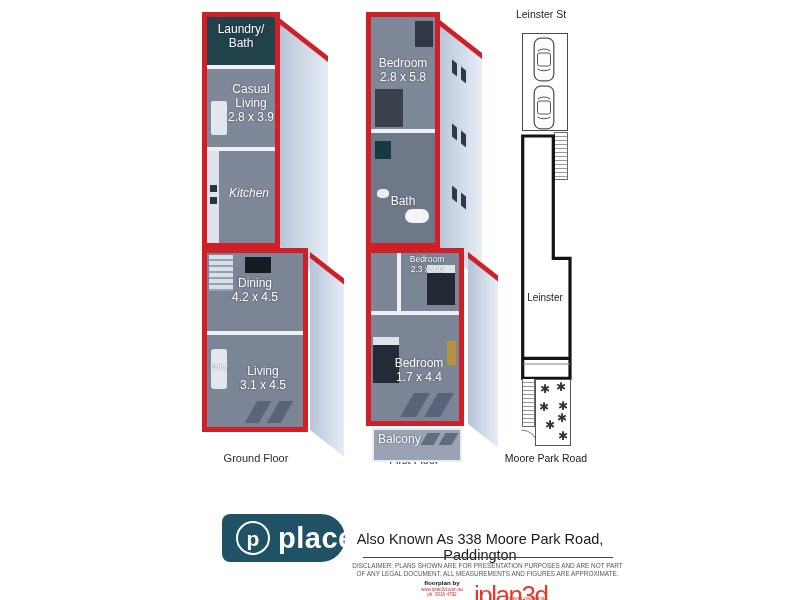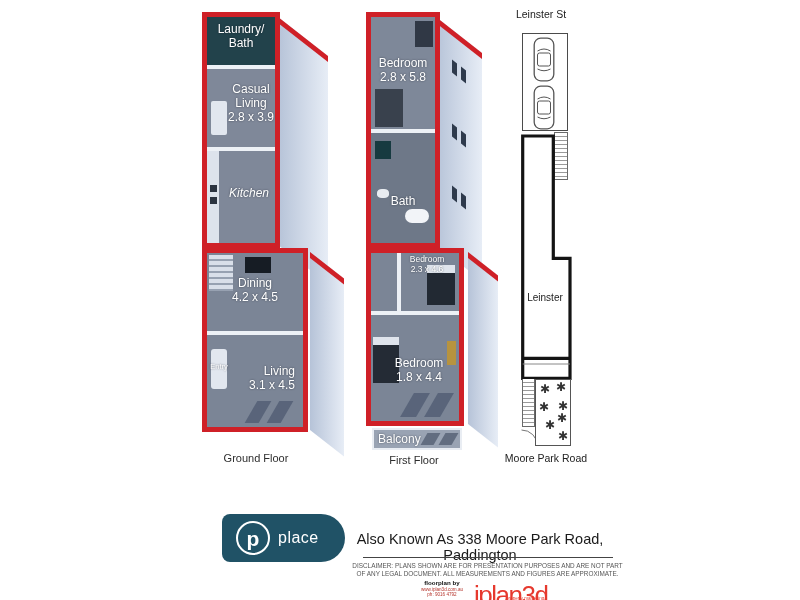--- a/index.html
+++ b/index.html
@@ -20,21 +20,21 @@
   .win{position:absolute;width:5px;height:13px;background:#2e3a4c;}
   .hatch-v{background:repeating-linear-gradient(180deg,#ffffff 0 3px,#9a9a9a 3px 4px);
            border:1px solid #6a6a6a;box-sizing:border-box;}
   .plant{position:absolute;font-size:12px;color:#333;line-height:1;z-index:6;}
   .brand-badge{position:absolute;left:222px;top:514px;width:123px;height:48px;background:#205266;
                border-radius:10px 30px 30px 10px;display:flex;align-items:center;padding-left:14px;
                box-sizing:border-box;}
   .brand-circle{width:30px;height:30px;border:2.5px solid #fff;border-radius:50%;display:flex;
                 align-items:center;justify-content:center;flex:0 0 auto;}
   .brand-initial{color:#fff;font-size:21px;font-weight:bold;line-height:1;}
-  .brand-name{color:#fff;font-size:16px;margin-left:8px;letter-spacing:.5px;}
+  .brand-name{color:#fff;font-size:29px;margin-left:8px;letter-spacing:.5px;font-weight:bold;}
   .addr{position:absolute;left:340px;width:280px;text-align:center;font-size:14.5px;color:#1a1a1a;}
   .disc{position:absolute;left:350px;width:275px;text-align:center;font-size:6.4px;color:#555;}
   .credit-left{position:absolute;left:419px;top:579px;width:46px;text-align:center;line-height:1.25;}
   .credit-fb{font-size:6.2px;font-weight:bold;color:#101010;display:block;}
   .credit-sm{font-size:4.6px;color:#b5342c;display:block;}
   .iplan-logo{position:absolute;left:474px;top:575px;font-size:26px;line-height:22px;
               color:#e6392e;font-weight:500;letter-spacing:-1.5px;margin-top:9px;}
   .iplan-tag{position:absolute;left:506px;top:596px;font-size:4.6px;color:#e6392e;}
 </style>
 </head>
@@ -71,21 +71,21 @@
 
   <div class="plan-block" style="left:202px;top:248px;width:106px;height:184px;background:#7b8596;z-index:1;">
     <div class="furn" style="left:2px;top:2px;width:24px;height:36px;background:repeating-linear-gradient(180deg,#d9dfe9 0 4px,#97a1b1 4px 6px);"></div>
     <div class="furn" style="left:38px;top:4px;width:26px;height:16px;background:#161c24;"></div>
     <div class="room-label" style="left:10px;top:24px;width:76px;">
       <span class="rn">Dining</span>
       <span class="rd">4.2 x 4.5</span>
     </div>
     <div class="divider-wall" style="left:0;top:78px;width:96px;height:4px;"></div>
     <div class="furn" style="left:4px;top:96px;width:16px;height:40px;background:#e2e7ef;border-radius:3px;"></div>
-    <div class="room-label" style="left:24px;top:112px;width:64px;text-align:right;">
+    <div class="room-label" style="left:24px;top:112px;width:64px;">
       <span class="rn">Living</span>
       <span class="rd">3.1 x 4.5</span>
     </div>
     <div class="room-label" style="left:0;top:96px;width:24px;font-size:7.5px;margin-top:14px;">
       <span class="rn">Entry</span>
     </div>
     <div class="stripe" style="left:44px;top:148px;width:14px;height:22px;"></div>
     <div class="stripe" style="left:66px;top:148px;width:14px;height:22px;"></div>
   </div>
   <div class="caption" style="left:200px;top:452px;width:112px;">Ground Floor</div>
@@ -127,27 +127,27 @@
     <div class="room-label" style="left:26px;top:2px;width:60px;font-size:8.5px;">
       <span class="rn">Bedroom</span>
       <span class="rd">2.3 x 4.6</span>
     </div>
     <div class="divider-wall" style="left:0;top:58px;width:88px;height:4px;"></div>
     <div class="furn" style="left:2px;top:84px;width:26px;height:46px;background:#242b35;"></div>
     <div class="furn" style="left:2px;top:84px;width:26px;height:8px;background:#dfe4ec;"></div>
     <div class="furn" style="left:76px;top:88px;width:9px;height:24px;background:#b7933f;"></div>
     <div class="room-label" style="left:16px;top:104px;width:64px;">
       <span class="rn">Bedroom</span>
-      <span class="rd">1.8 x 4.4</span>
+      <span class="rd">1.7 x 4.4</span>
     </div>
     <div class="stripe" style="left:36px;top:140px;width:16px;height:24px;"></div>
     <div class="stripe" style="left:60px;top:140px;width:16px;height:24px;"></div>
   </div>
 
-  <div class="abs" style="left:372px;top:428px;width:90px;height:22px;background:#99a3b3;border:2px solid #e9edf3;box-sizing:border-box;z-index:1;">
+  <div class="abs" style="left:372px;top:428px;width:90px;height:34px;background:#99a3b3;border:2px solid #e9edf3;box-sizing:border-box;z-index:1;">
     <div class="room-label" style="left:4px;top:3px;width:44px;text-align:left;">
       <span class="rn">Balcony</span>
     </div>
     <div class="stripe" style="left:50px;top:3px;width:13px;height:12px;background:#626d80;"></div>
     <div class="stripe" style="left:68px;top:3px;width:13px;height:12px;background:#626d80;"></div>
   </div>
   <div class="caption" style="left:362px;top:454px;width:104px;">First Floor</div>
 
   <div class="sitelabel" style="left:499px;top:8px;width:84px;">Leinster St</div>
 

